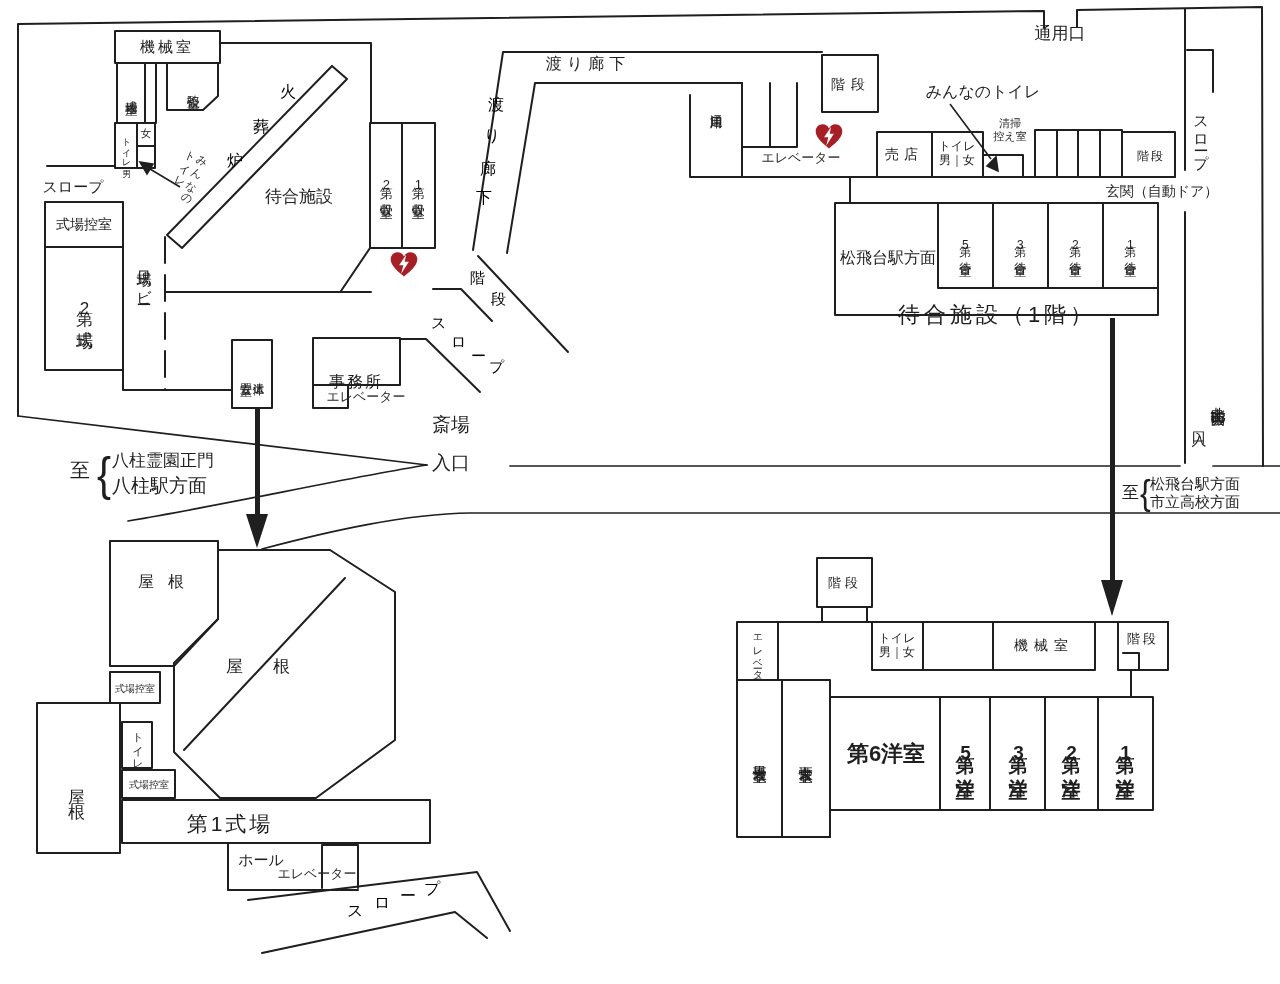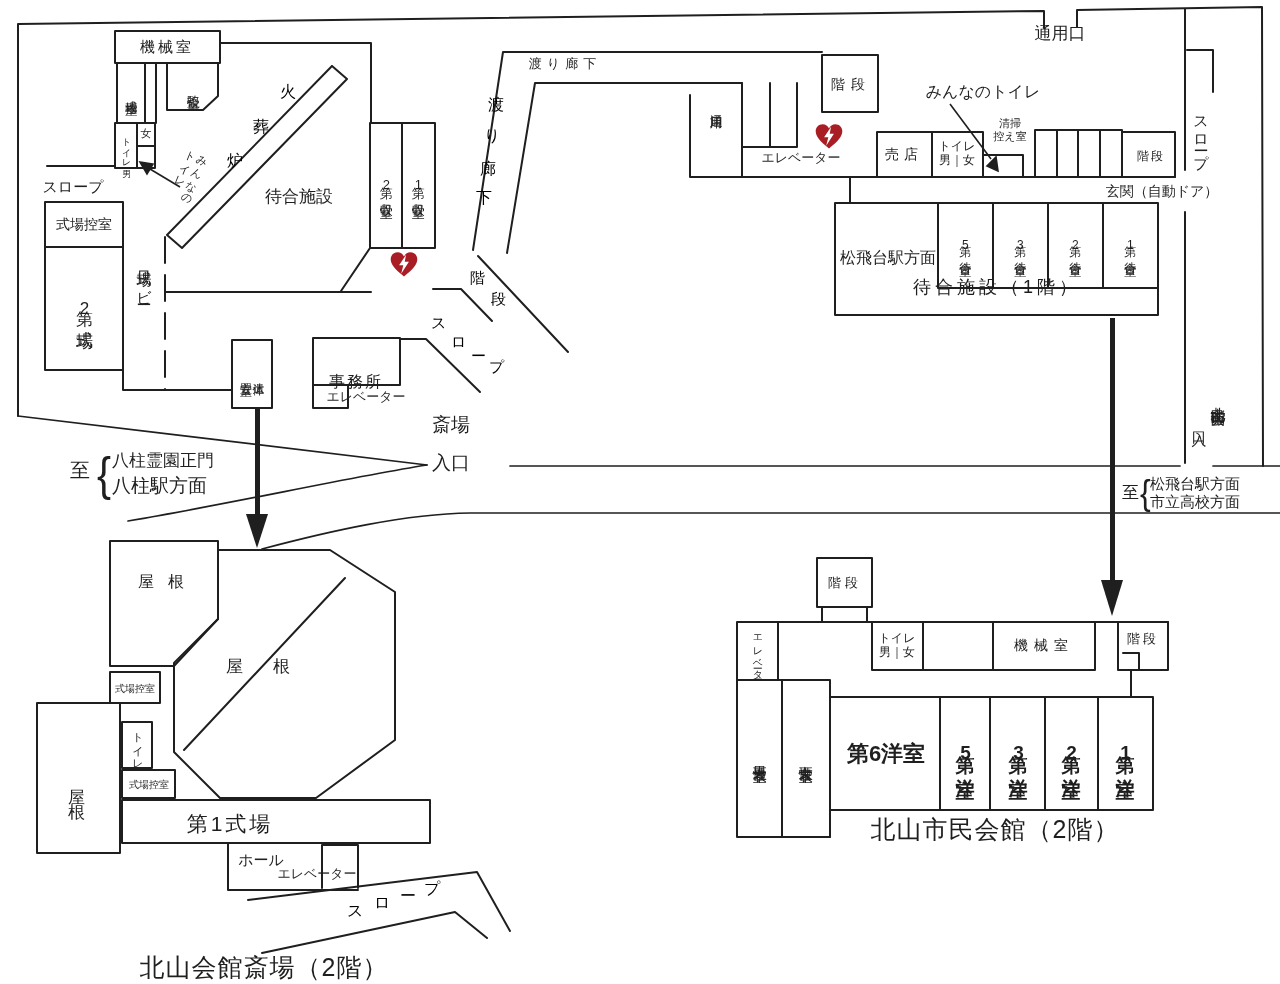--- a/index.html
+++ b/index.html
@@ -157,40 +157,40 @@
       <span>ロ</span>
       <span>ー</span>
       <span>プ</span>
     </div>
   <div id="lbl-watari-d" class="steps" style="left:488px;top:95px;font-size:16px">
       <span>渡</span>
       <span>り</span>
       <span>廊</span>
       <span>下</span>
     </div>
-  <div class="lbl" style="left:565px;top:64px;font-size:13px;letter-spacing:5px">渡り廊下</div>
+  <div class="lbl" style="left:588px;top:64px;font-size:16px;letter-spacing:5px">渡り廊下</div>
   <div class="lbl v" style="left:716px;top:106px;font-size:13px">通用口</div>
   <div class="lbl" style="left:1060px;top:34px;font-size:17px">通用口</div>
   <div class="lbl" style="left:851px;top:84px;font-size:14px;letter-spacing:6px">階段</div>
   <div class="lbl" style="left:801px;top:158px;font-size:13px">エレベーター</div>
   <div class="lbl" style="left:904px;top:154px;font-size:14px;letter-spacing:5px">売店</div>
   <div class="lbl" style="left:957px;top:153px;font-size:12px">トイレ
 男｜女</div>
   <div class="lbl" style="left:983px;top:92px;font-size:16px">みんなのトイレ</div>
   <div class="lbl" style="left:1010px;top:130px;font-size:11px">清掃
 控え室</div>
   <div class="lbl" style="left:1151px;top:156px;font-size:12px;letter-spacing:2px">階段</div>
   <div class="lbl" style="left:1162px;top:191px;font-size:14px">玄関（自動ドア）</div>
   <div class="lbl v" style="left:1201px;top:134px;font-size:15px">スロープ</div>
   <div class="lbl" style="left:888px;top:258px;font-size:16px">松飛台駅方面</div>
   <div class="lbl v" style="left:965px;top:246px;font-size:12px">第5待合室</div>
   <div class="lbl v" style="left:1020px;top:246px;font-size:12px">第3待合室</div>
   <div class="lbl v" style="left:1075px;top:246px;font-size:12px">第2待合室</div>
   <div class="lbl v" style="left:1130px;top:246px;font-size:12px">第1待合室</div>
-  <div class="lbl" style="left:997px;top:288px;font-size:18px;letter-spacing:4px">待合施設（1階）</div>
+  <div class="lbl" style="left:997px;top:315px;font-size:22px;letter-spacing:4px">待合施設（1階）</div>
   <div class="lbl lt" style="left:432px;top:406px;font-size:19px;line-height:2.0">斎場
 入口</div>
   <div class="lbl v" style="left:1218px;top:398px;font-size:15px">北山市民会館</div>
   <div class="lbl v" style="left:1199px;top:420px;font-size:15px">入口</div>
 
   <div class="lbl lt" style="left:70px;top:459px;font-size:20px">至</div>
   <div class="lbl lt brace" style="left:97px;top:447px;font-size:42px">{</div>
   <div class="lbl lt" style="left:112px;top:451px;font-size:17px">八柱霊園正門</div>
   <div class="lbl lt" style="left:112px;top:475px;font-size:19px">八柱駅方面</div>
 
@@ -207,30 +207,28 @@
   <div class="lbl" style="left:149px;top:785px;font-size:10px">式場控室</div>
   <div class="lbl" style="left:230px;top:824px;font-size:21px;letter-spacing:3px">第1式場</div>
   <div class="lbl" style="left:261px;top:860px;font-size:15px">ホール</div>
   <div class="lbl" style="left:317px;top:874px;font-size:13px">エレベーター</div>
   <div id="lbl-slope-2f" class="steps" style="left:347px;top:901px;font-size:16px">
       <span>ス</span>
       <span>ロ</span>
       <span>ー</span>
       <span>プ</span>
     </div>
-  <div class="lbl" style="left:264px;top:968px;font-size:25px;letter-spacing:1px">北山会館斎場（2階）</div>
 
   <div class="lbl" style="left:845px;top:583px;font-size:13px;letter-spacing:4px">階段</div>
   <div class="lbl v" style="left:757px;top:651px;font-size:10px;letter-spacing:0">エレベーター</div>
   <div class="lbl v" style="left:760px;top:757px;font-size:14px">男性更衣室</div>
   <div class="lbl v" style="left:806px;top:757px;font-size:14px">女性更衣室</div>
   <div class="lbl" style="left:897px;top:645px;font-size:12px">トイレ
 男｜女</div>
   <div class="lbl" style="left:1044px;top:645px;font-size:14px;letter-spacing:6px">機械室</div>
   <div class="lbl" style="left:1143px;top:639px;font-size:13px;letter-spacing:3px">階段</div>
   <div class="lbl" style="left:886px;top:754px;font-size:22px;font-weight:bold">第6洋室</div>
   <div class="lbl v" style="left:965px;top:753px;font-size:19px;font-weight:bold">第5洋室</div>
   <div class="lbl v" style="left:1018px;top:753px;font-size:19px;font-weight:bold">第3洋室</div>
   <div class="lbl v" style="left:1071px;top:753px;font-size:19px;font-weight:bold">第2洋室</div>
   <div class="lbl v" style="left:1125px;top:753px;font-size:19px;font-weight:bold">第1洋室</div>
-  <div class="lbl" style="left:995px;top:830px;font-size:25px;letter-spacing:1px">北山市民会館（2階）</div>
 
 </div>
 
 </body></html>

